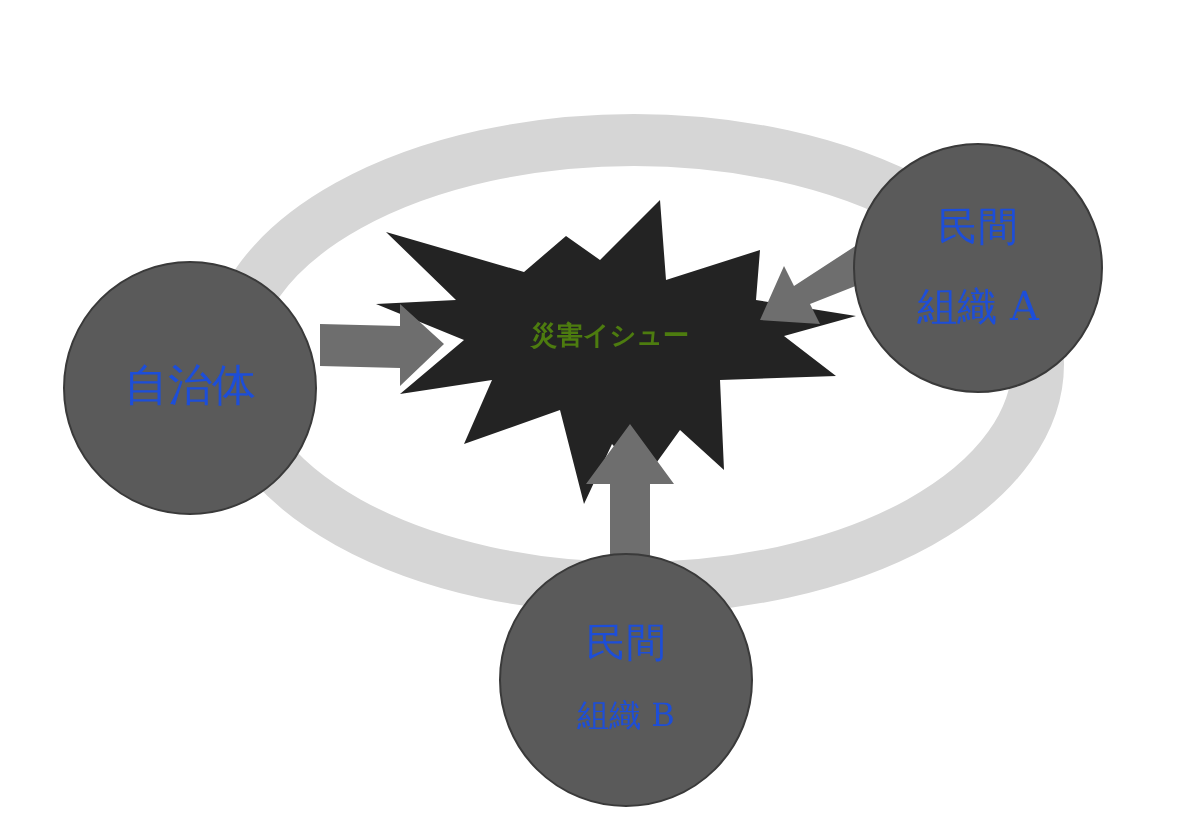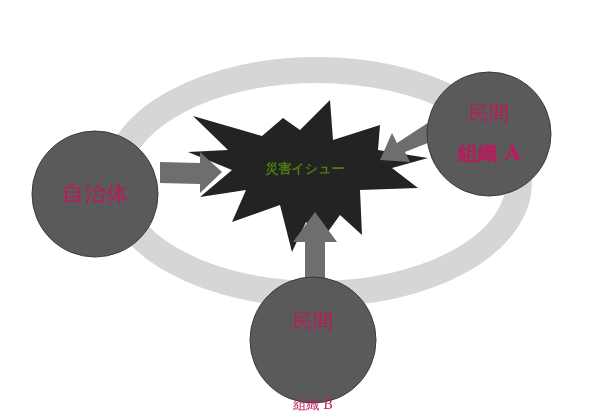--- a/index.html
+++ b/index.html
@@ -1,19 +1,19 @@
 <!DOCTYPE html>
 <html><head>
   <meta charset="utf-8">
   <style>
     html, body { margin: 0; padding: 0; background: #ffffff; }
     body { width: 600px; height: 418px; position: relative; overflow: hidden;
       font-family: "DejaVu Serif", "Liberation Serif", serif; }
     svg { position: absolute; left: 0; top: 0; }
-    .label { position: absolute; color: #be185d; text-align: center; line-height: 1; }
+    .label { position: absolute; color: #1d4ed8; text-align: center; line-height: 1; }
   </style>
 </head>
 <body>
 
 <svg width="600" height="418" viewBox="0 0 600 418">
 
   <ellipse cx="317" cy="182" rx="202" ry="112" fill="none" stroke="#d6d6d6" stroke-width="26"></ellipse>
 
   <polygon fill="#232323" points="193,116 262,136 283,118 300,130 330,100 333,140 380,125 378,150 428,158 392,168 418,188 360,190 362,235 340,215 322,240 306,222 292,252 280,205 232,222 246,190 200,197 232,170 188,152 228,150"></polygon>
 
@@ -26,16 +26,16 @@
   <circle cx="95" cy="194" r="63" fill="#5a5a5a" stroke="#3a3a3a" stroke-width="1"></circle>
   <circle cx="489" cy="134" r="62" fill="#5a5a5a" stroke="#3a3a3a" stroke-width="1"></circle>
   <circle cx="313" cy="340" r="63" fill="#5a5a5a" stroke="#3a3a3a" stroke-width="1"></circle>
 </svg>
 
 <div class="label" style="left:240px; top:162px; width:130px; font-family:'DejaVu Sans','Liberation Sans',sans-serif; font-weight:bold; font-size:13px; color:#4d7c0f;">災害イシュー</div>
 
 <div class="label" style="left:45px; top:183px; width:100px; font-size:22px;">自治体</div>
 
 <div class="label" style="left:439px; top:103px; width:100px; font-size:20px;">民間</div>
-<div class="label" style="left:439px; top:143px; width:100px; font-size:20px;font-weight:bold;">組織 A</div>
+<div class="label" style="left:439px; top:143px; width:100px; font-size:20px;">組織 A</div>
 
 <div class="label" style="left:263px; top:311px; width:100px; font-size:20px;">民間</div>
-<div class="label" style="left:263px; top:350px; width:100px; font-size:13px;margin-top:48px;">組織 B</div>
+<div class="label" style="left:263px; top:350px; width:100px; font-size:16px;">組織 B</div>
 
 </body></html>

